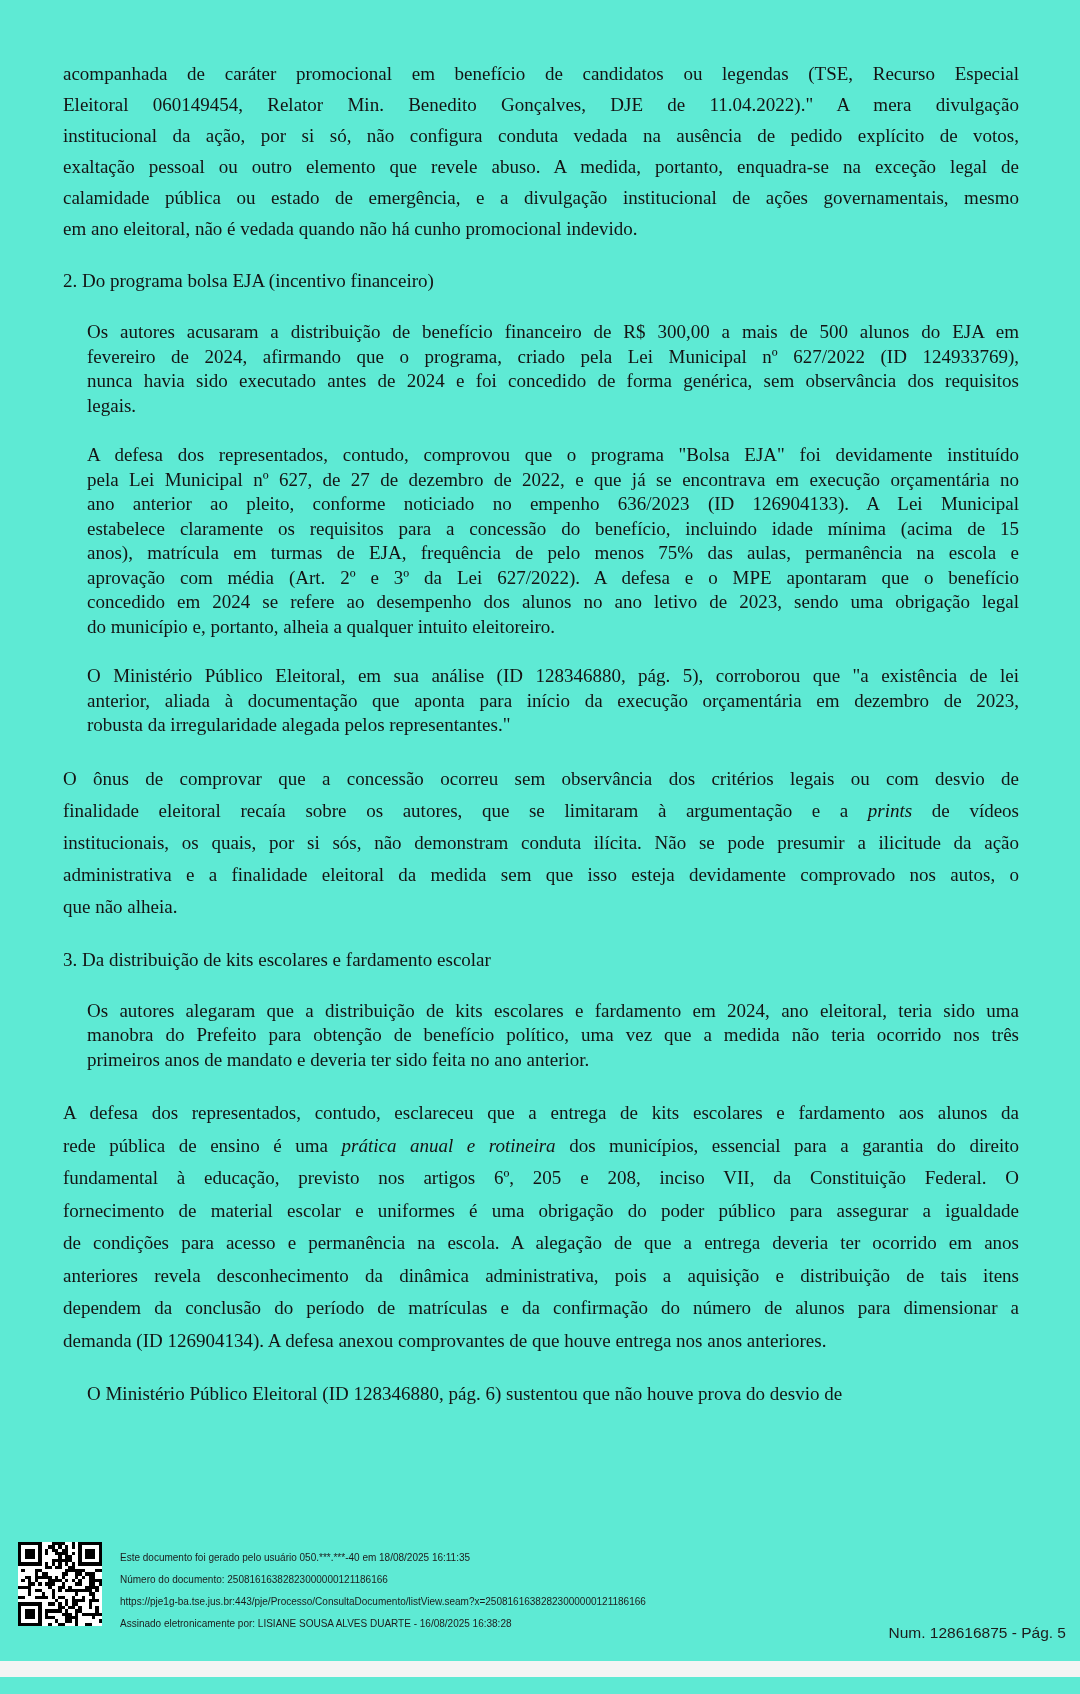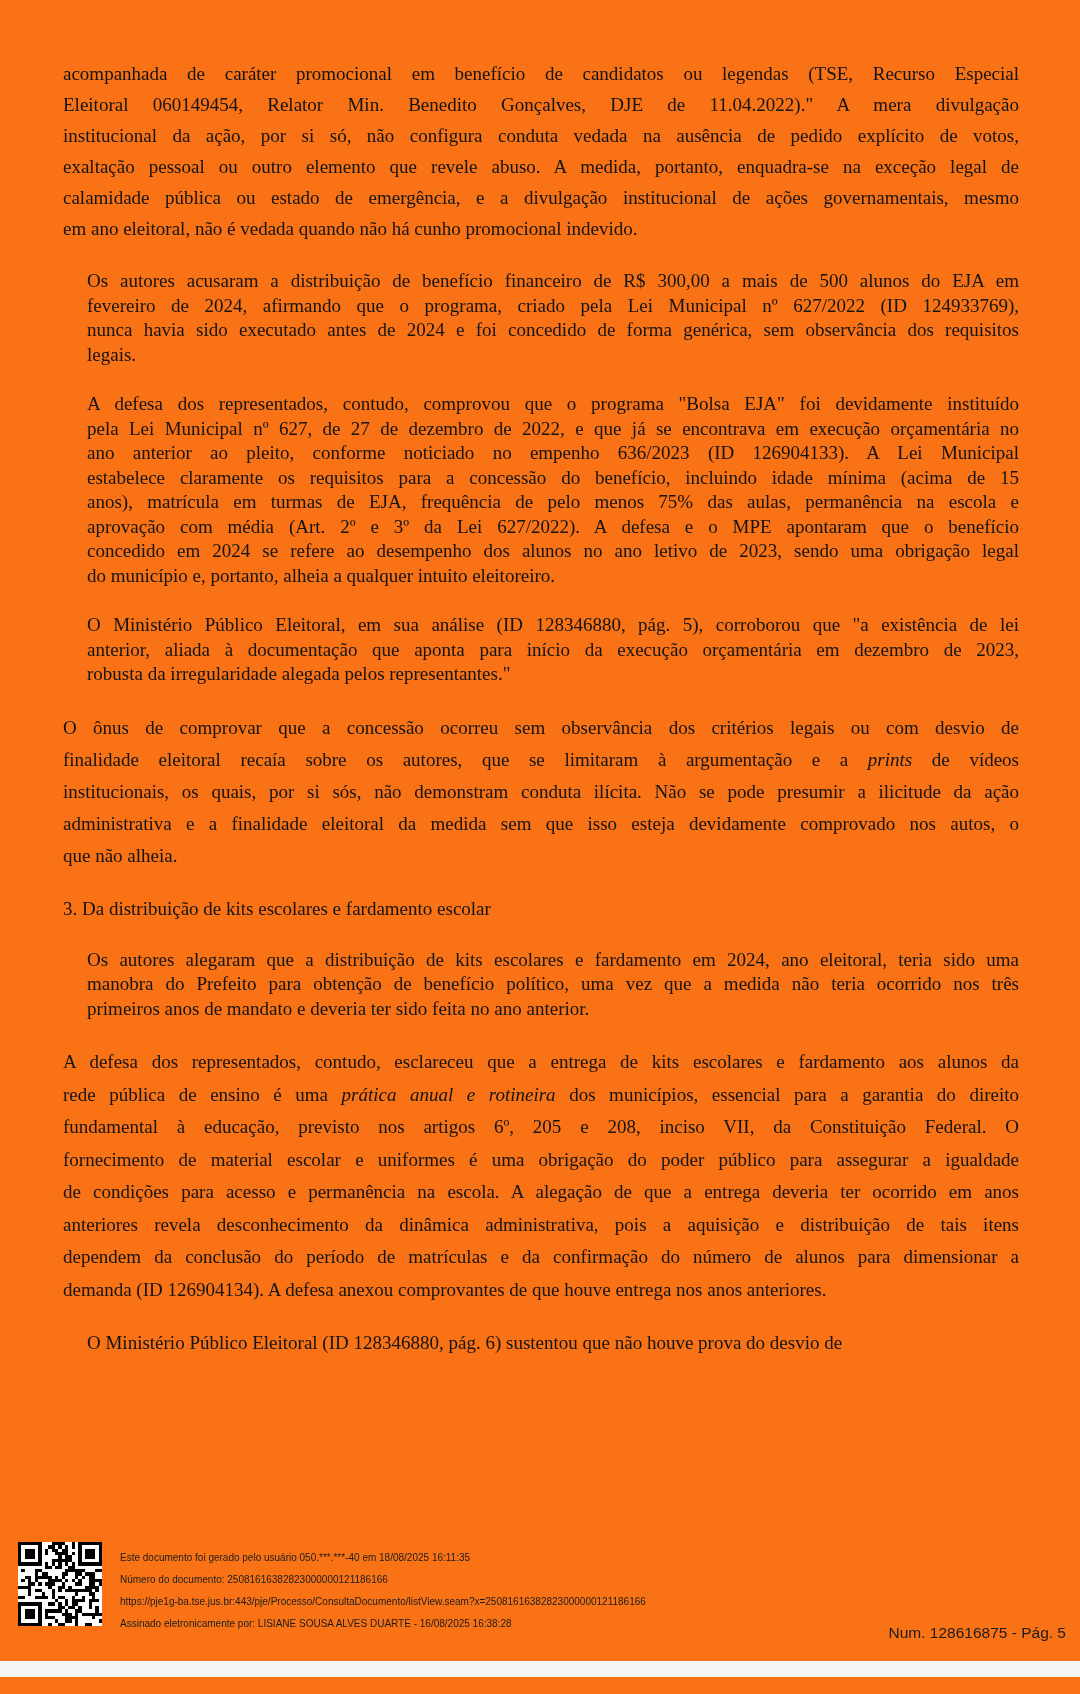--- a/index.html
+++ b/index.html
@@ -1,19 +1,19 @@
 <!DOCTYPE html>
 <html lang="pt-BR"><head>
 <meta charset="utf-8">
 <style>
   html,body{margin:0;padding:0;background:#ffffff;}
   .page{
     position:relative;
     width:1080px;height:1694px;
-    background:#f97316;
+    background:#5eead4;
     overflow:hidden;
     font-family:"Liberation Serif", serif;
     color:#141414;
   }
   .content{
     position:absolute;
     left:63px; width:956px; top:58px;
   }
   .para{ margin:0 0 25px 0; font-size:19px; }
   .para .jline{
@@ -60,20 +60,21 @@
 
   <div class="content">
     <div class="para lh-w1">
         <div class="jline">acompanhada de caráter promocional em benefício de candidatos ou legendas (TSE, Recurso Especial</div>
         <div class="jline">Eleitoral 060149454, Relator Min. Benedito Gonçalves, DJE de 11.04.2022)." A mera divulgação</div>
         <div class="jline">institucional da ação, por si só, não configura conduta vedada na ausência de pedido explícito de votos,</div>
         <div class="jline">exaltação pessoal ou outro elemento que revele abuso. A medida, portanto, enquadra-se na exceção legal de</div>
         <div class="jline">calamidade pública ou estado de emergência, e a divulgação institucional de ações governamentais, mesmo</div>
         <div class="jline">em ano eleitoral, não é vedada quando não há cunho promocional indevido.</div>
       </div>
+    <div class="heading">2. Do programa bolsa EJA (incentivo financeiro)</div>
     <div class="para lh-n">
         <div class="jline">Os autores acusaram a distribuição de benefício financeiro de R$ 300,00 a mais de 500 alunos do EJA em</div>
         <div class="jline">fevereiro de 2024, afirmando que o programa, criado pela Lei Municipal nº 627/2022 (ID 124933769),</div>
         <div class="jline">nunca havia sido executado antes de 2024 e foi concedido de forma genérica, sem observância dos requisitos</div>
         <div class="jline">legais.</div>
       </div>
     <div class="para lh-n">
         <div class="jline">A defesa dos representados, contudo, comprovou que o programa "Bolsa EJA" foi devidamente instituído</div>
         <div class="jline">pela Lei Municipal nº 627, de 27 de dezembro de 2022, e que já se encontrava em execução orçamentária no</div>
         <div class="jline">ano anterior ao pleito, conforme noticiado no empenho 636/2023 (ID 126904133). A Lei Municipal</div>

